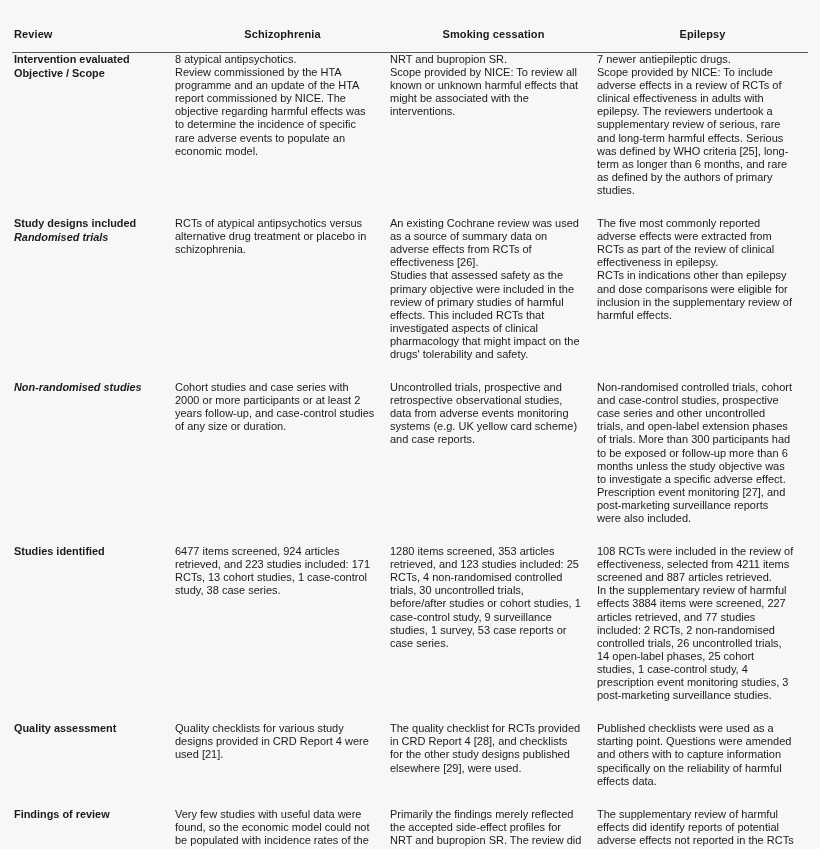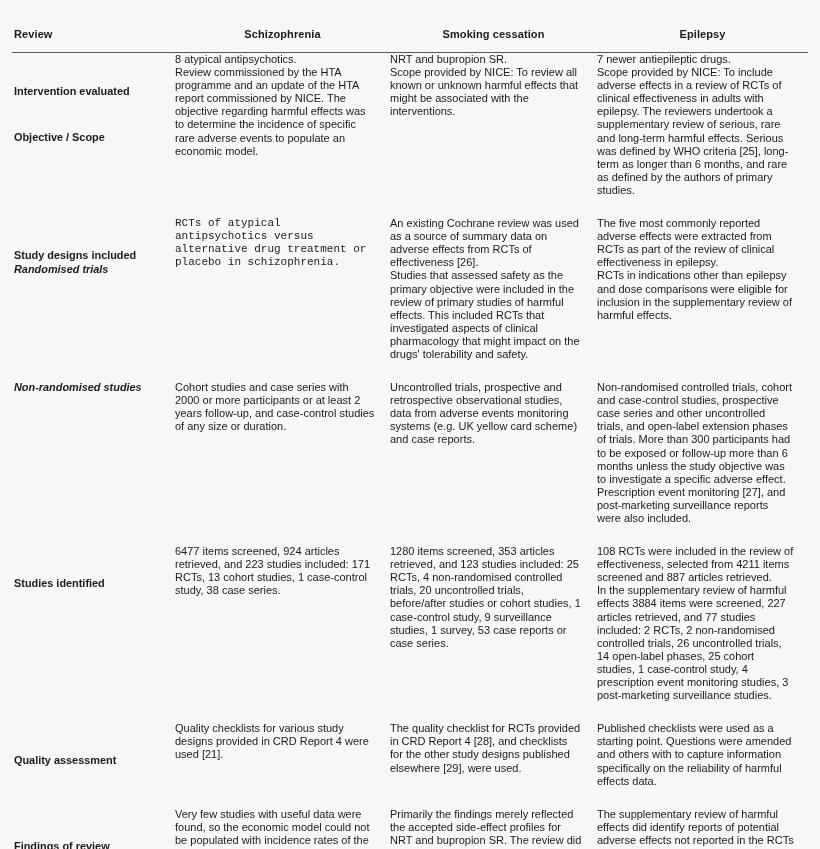--- a/index.html
+++ b/index.html
@@ -67,21 +67,20 @@
     padding-right: 6px;
     line-height: 13.6px;
   }
   tbody td.label .sub {
     font-style: italic;
     font-weight: bold;
     display: block;
   }
   tbody td.label .hdr {
     display: block;
-    margin-top: 32px;
   }
   .cell-p {
     margin: 0;
   }
   .cell-p + .cell-p {
     margin-top: 0;
   }
 </style>
 </head>
 <body>
@@ -124,21 +123,21 @@
           <td style="padding-bottom: 20px;">
             <p class="cell-p">7 newer antiepileptic drugs.</p>
             <p class="cell-p">Scope provided by NICE: To include adverse effects in a review of RCTs of clinical effectiveness in adults with epilepsy. The reviewers undertook a supplementary review of serious, rare and long-term harmful effects. Serious was defined by WHO criteria [25], long-term as longer than 6 months, and rare as defined by the authors of primary studies.</p>
           </td>
         </tr>
         <tr>
           <td class="label" style="padding-bottom: 20px;">
             <span class="hdr">Study designs included</span>
             <span class="sub">Randomised trials</span>
           </td>
-          <td style="padding-bottom: 20px; font-family: Liberation Mono, monospace;">
+          <td style="padding-bottom: 20px;">
             <p class="cell-p">RCTs of atypical antipsychotics versus alternative drug treatment or placebo in schizophrenia.</p>
           </td>
           <td style="padding-bottom: 20px; margin-top: 37px;">
             <p class="cell-p">An existing Cochrane review was used as a source of summary data on adverse effects from RCTs of effectiveness [26].</p>
             <p class="cell-p">Studies that assessed safety as the primary objective were included in the review of primary studies of harmful effects. This included RCTs that investigated aspects of clinical pharmacology that might impact on the drugs' tolerability and safety.</p>
           </td>
           <td style="padding-bottom: 20px;">
             <p class="cell-p">The five most commonly reported adverse effects were extracted from RCTs as part of the review of clinical effectiveness in epilepsy.</p>
             <p class="cell-p">RCTs in indications other than epilepsy and dose comparisons were eligible for inclusion in the supplementary review of harmful effects.</p>
           </td>
@@ -158,21 +157,21 @@
           </td>
         </tr>
         <tr>
           <td class="label" style="padding-bottom: 20px;">
             <span class="hdr">Studies identified</span>
           </td>
           <td style="padding-bottom: 20px;">
             <p class="cell-p">6477 items screened, 924 articles retrieved, and 223 studies included: 171 RCTs, 13 cohort studies, 1 case-control study, 38 case series.</p>
           </td>
           <td style="padding-bottom: 20px;">
-            <p class="cell-p">1280 items screened, 353 articles retrieved, and 123 studies included: 25 RCTs, 4 non-randomised controlled trials, 20 uncontrolled trials, before/after studies or cohort studies, 1 case-control study, 9 surveillance studies, 1 survey, 53 case reports or case series.</p>
+            <p class="cell-p">1280 items screened, 353 articles retrieved, and 123 studies included: 25 RCTs, 4 non-randomised controlled trials, 30 uncontrolled trials, before/after studies or cohort studies, 1 case-control study, 9 surveillance studies, 1 survey, 53 case reports or case series.</p>
           </td>
           <td style="padding-bottom: 20px;">
             <p class="cell-p">108 RCTs were included in the review of effectiveness, selected from 4211 items screened and 887 articles retrieved.</p>
             <p class="cell-p">In the supplementary review of harmful effects 3884 items were screened, 227 articles retrieved, and 77 studies included: 2 RCTs, 2 non-randomised controlled trials, 26 uncontrolled trials, 14 open-label phases, 25 cohort studies, 1 case-control study, 4 prescription event monitoring studies, 3 post-marketing surveillance studies.</p>
           </td>
         </tr>
         <tr>
           <td class="label" style="padding-bottom: 20px;">
             <span class="hdr">Quality assessment</span>
           </td>

